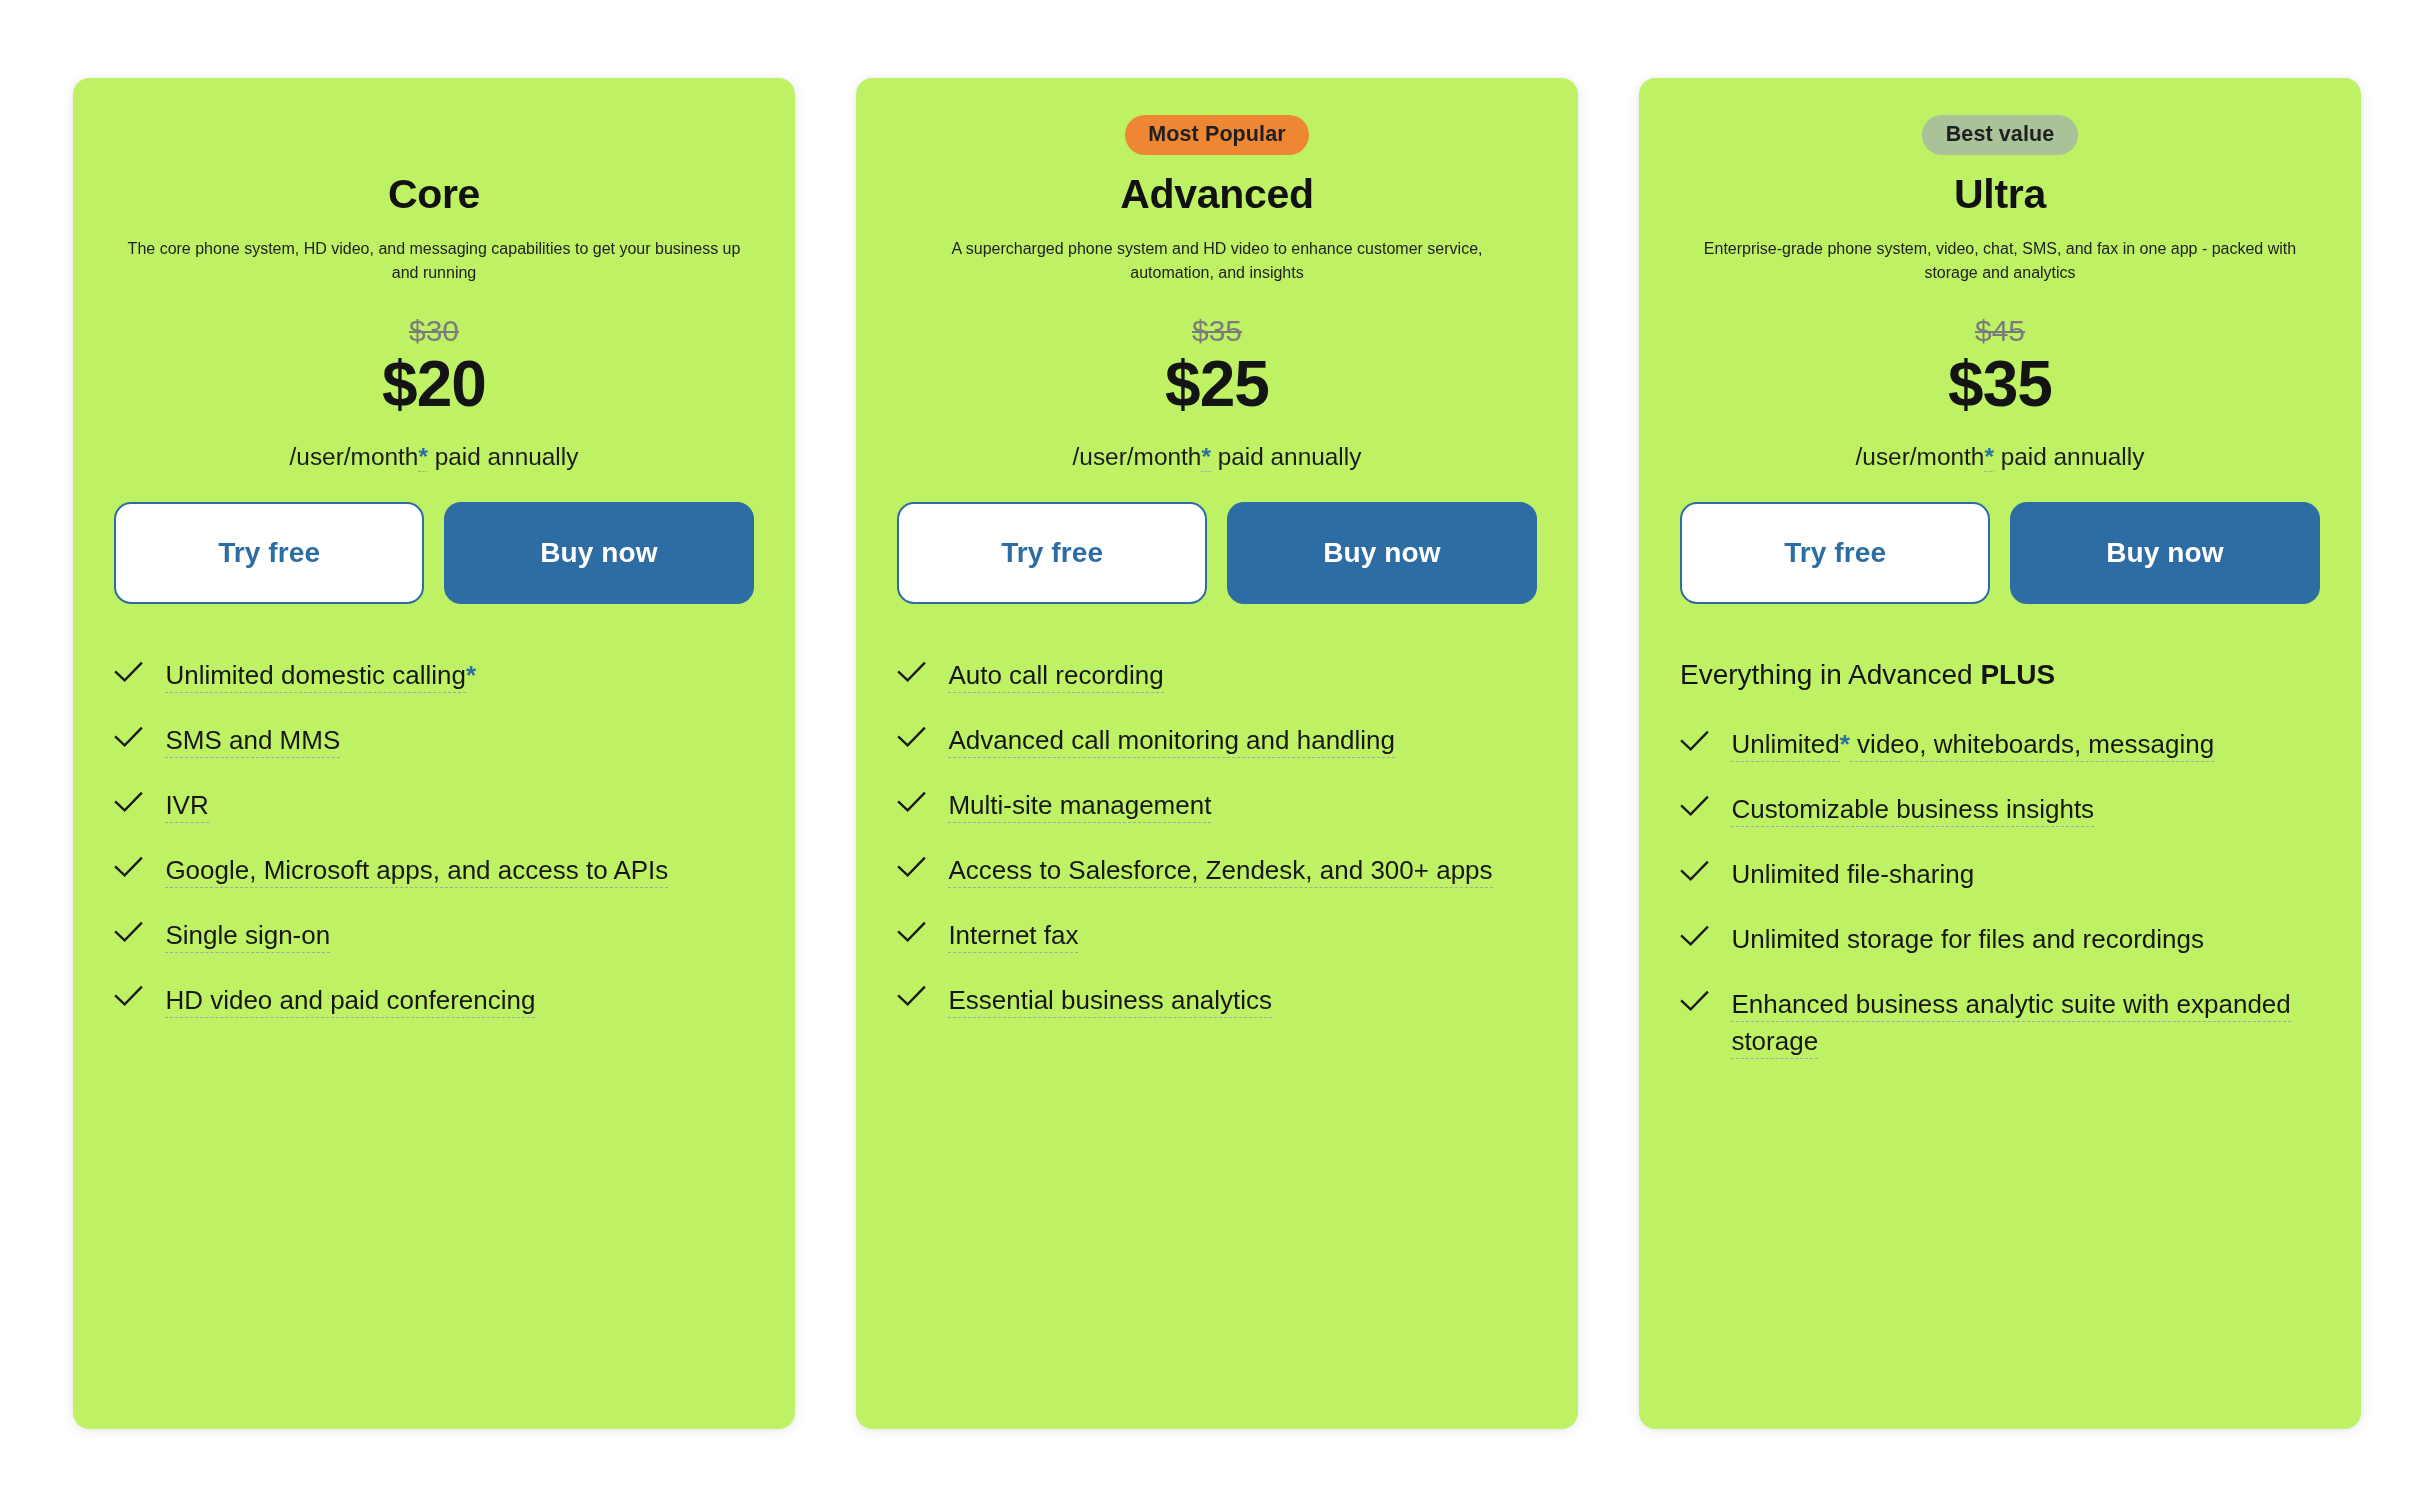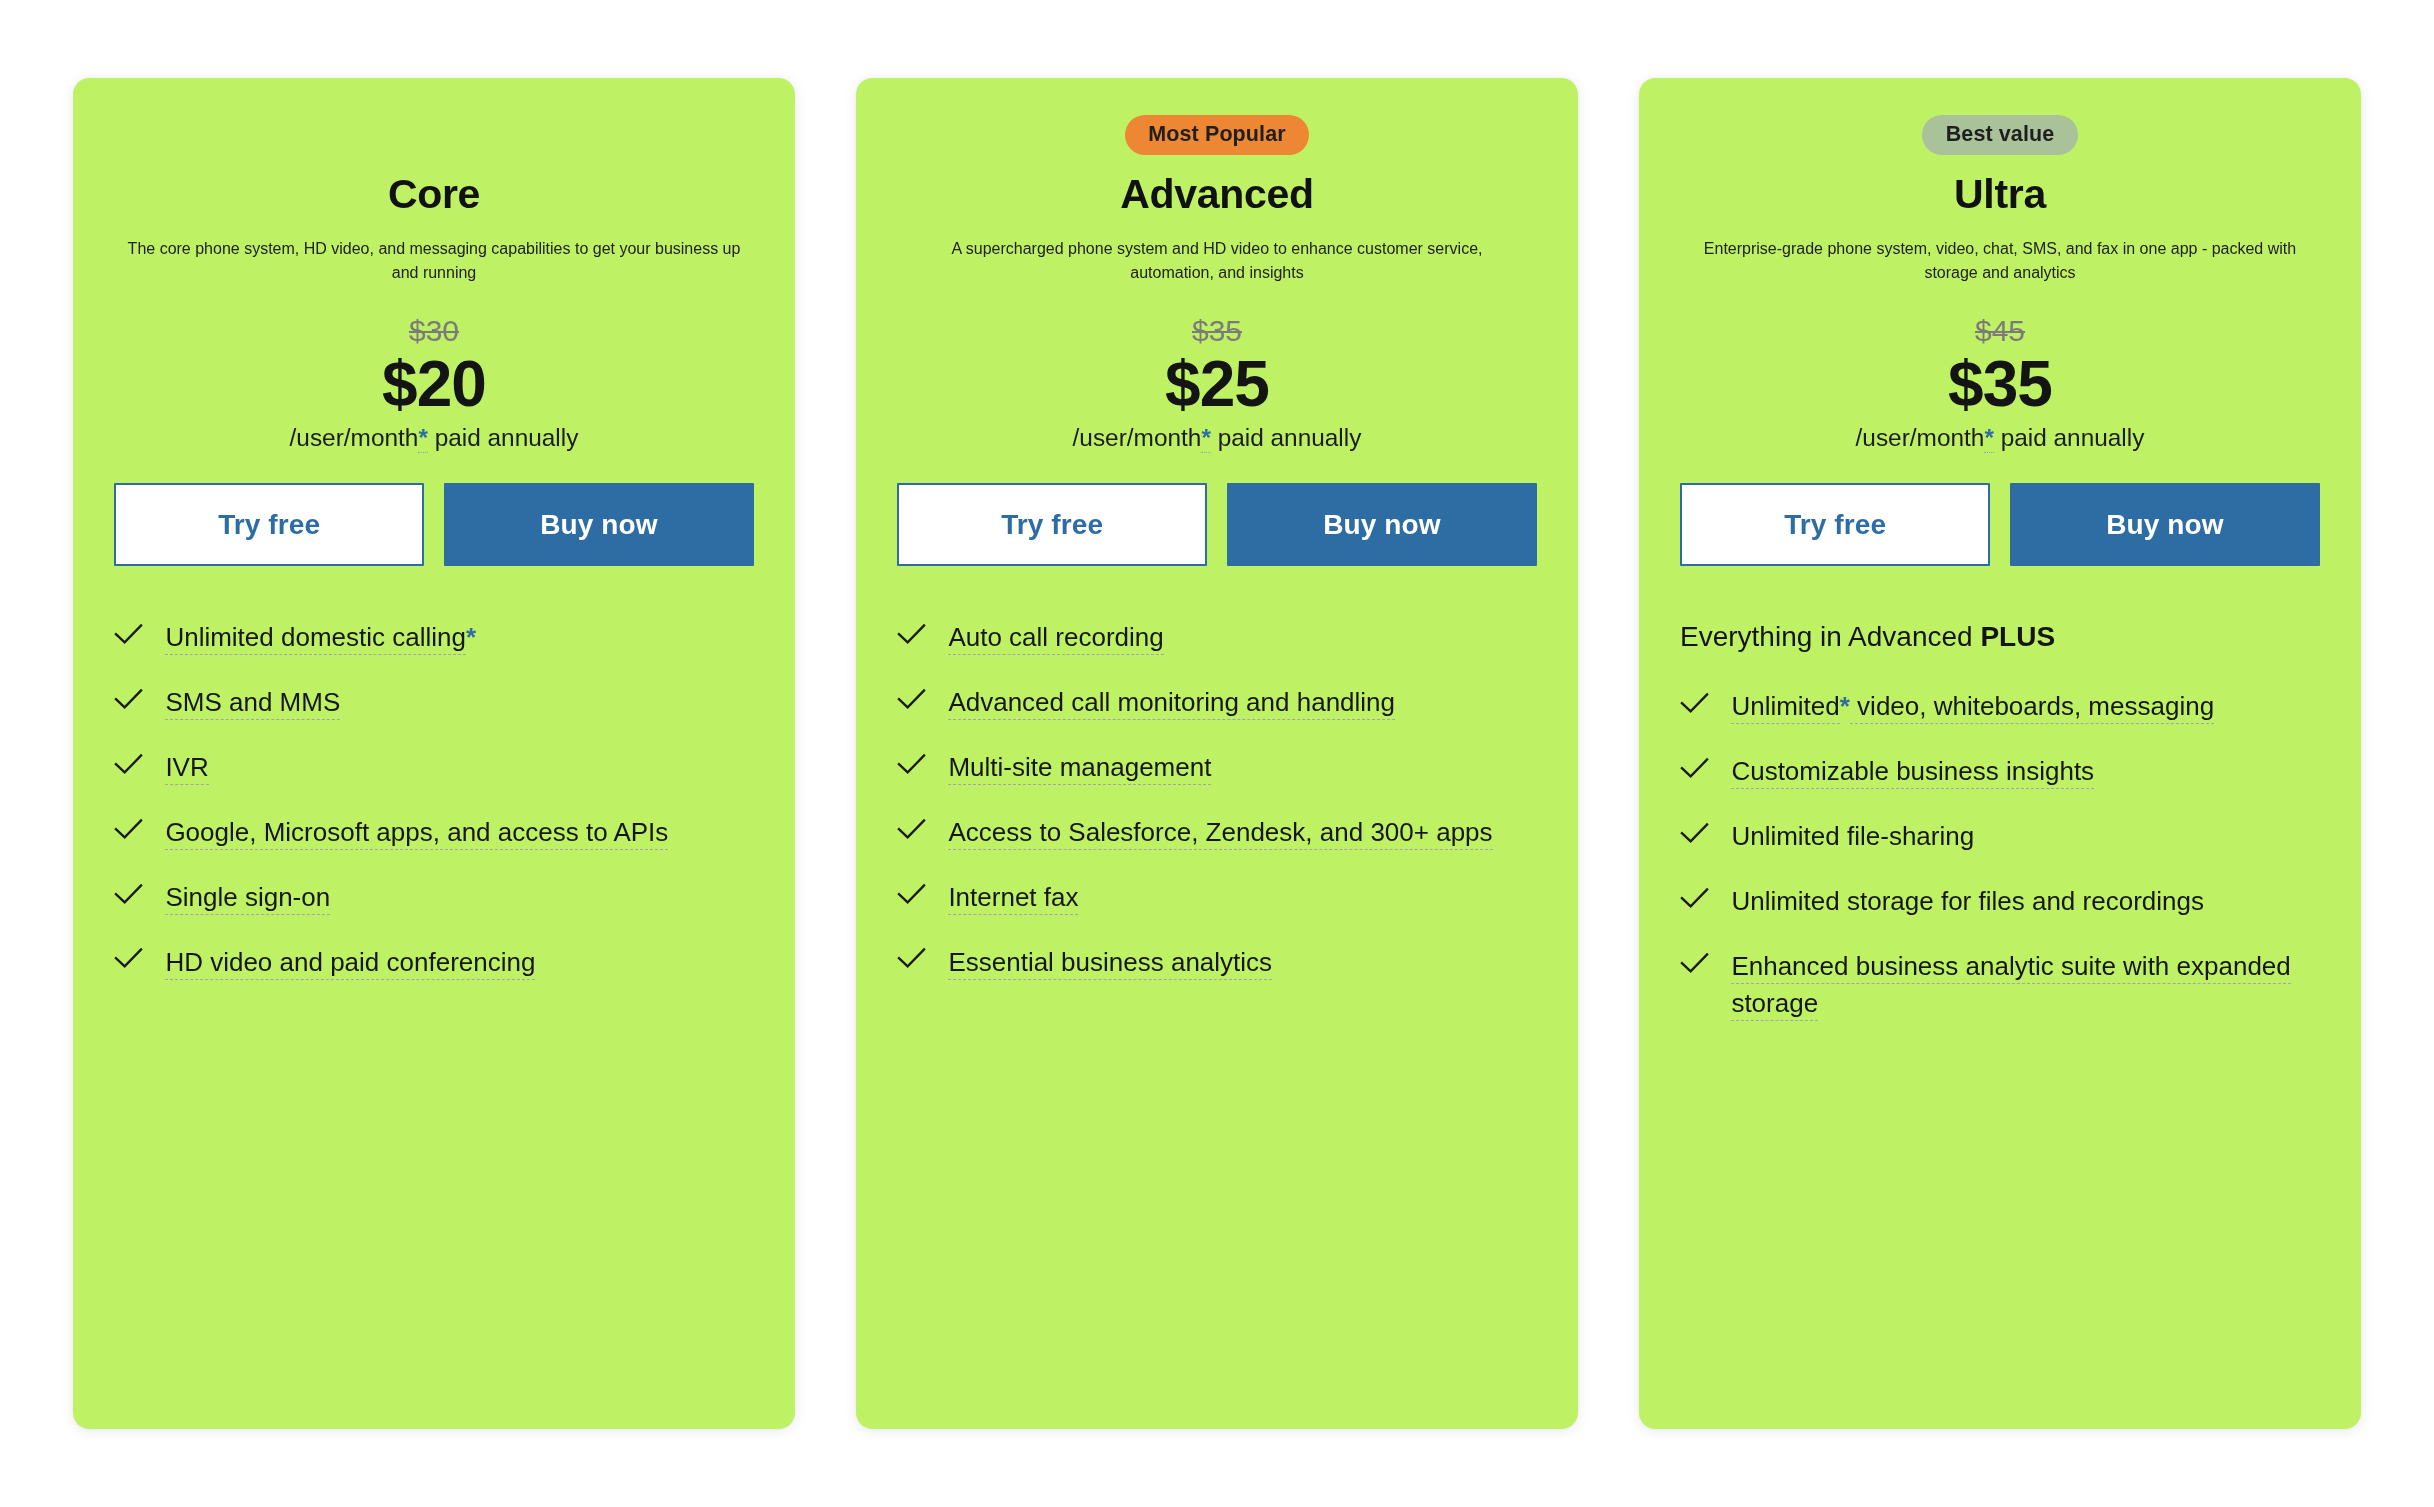--- a/index.html
+++ b/index.html
@@ -97,21 +97,21 @@
   }
   .price-new {
     margin-top: 2px;
     font-size: 64px;
     font-weight: 700;
     color: #141414;
     letter-spacing: -1px;
     line-height: 1.12;
   }
   .price-note {
-    margin-top: 2px;
+    margin-top: 21px;
     font-size: 24.4px;
     color: #1c1c1c;
     line-height: 1.2;
     font-weight: 400;
   }
   .asterisk {
     color: #2E6DA4;
     font-weight: 700;
     border-bottom: 1px dotted #9aa3ab;
     padding-bottom: 1px;
@@ -119,22 +119,22 @@
 
   
   .btn-row {
     margin-top: 31px;
     display: flex;
     gap: 19.5px;
     justify-content: flex-start;
   }
   .btn {
     flex: 1 1 0;
-    height: 83px;
-    border-radius: 1px;
+    height: 102px;
+    border-radius: 17px;
     font-size: 28px;
     font-weight: 700;
     display: flex;
     align-items: center;
     justify-content: center;
     box-sizing: border-box;
     cursor: pointer;
     letter-spacing: 0.1px;
   }
   .btn-outline {

